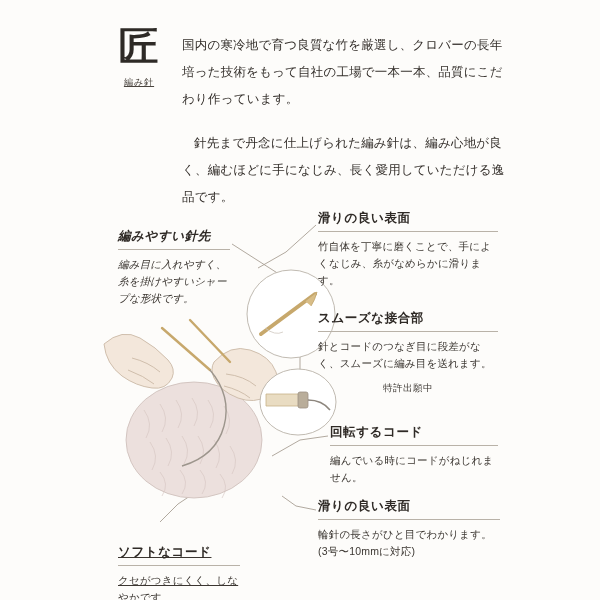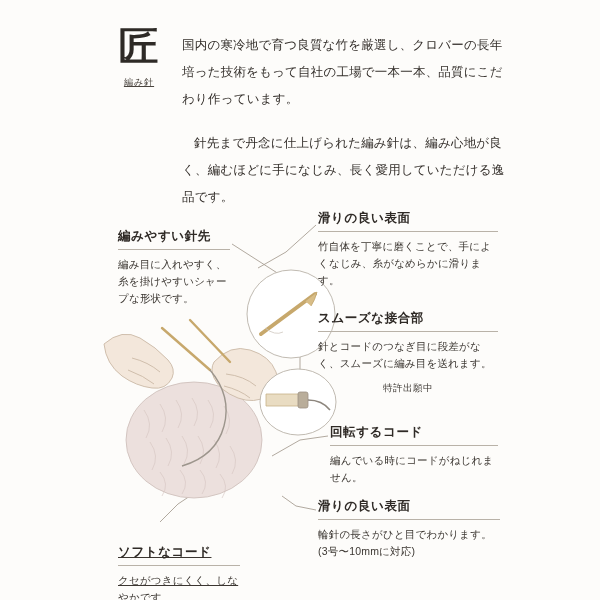--- a/index.html
+++ b/index.html
@@ -98,21 +98,21 @@
   }
   .callout .c-note {
     margin-top: 10px;
     font-size: 9.5px;
     letter-spacing: 0.5px;
     color: #3b3631;
     text-align: center;
   }
 
   
-  #co-tip      { left: 118px; top: 228px; width: 112px; }
+  #co-tip      { left: 118px; top: 228px; width: 112px; font-style: italic; }
   #co-surface  { left: 318px; top: 210px; width: 180px; }
   #co-joint    { left: 318px; top: 310px; width: 180px; }
   #co-cord     { left: 330px; top: 424px; width: 168px; }
   #co-chip     { left: 318px; top: 498px; width: 182px; }
   #co-soft     { left: 118px; top: 544px; width: 122px; text-decoration: underline; }
 
   #co-tip .c-title, #co-soft .c-title { text-align: left; }
 
   .line-svg {
     position: absolute;

